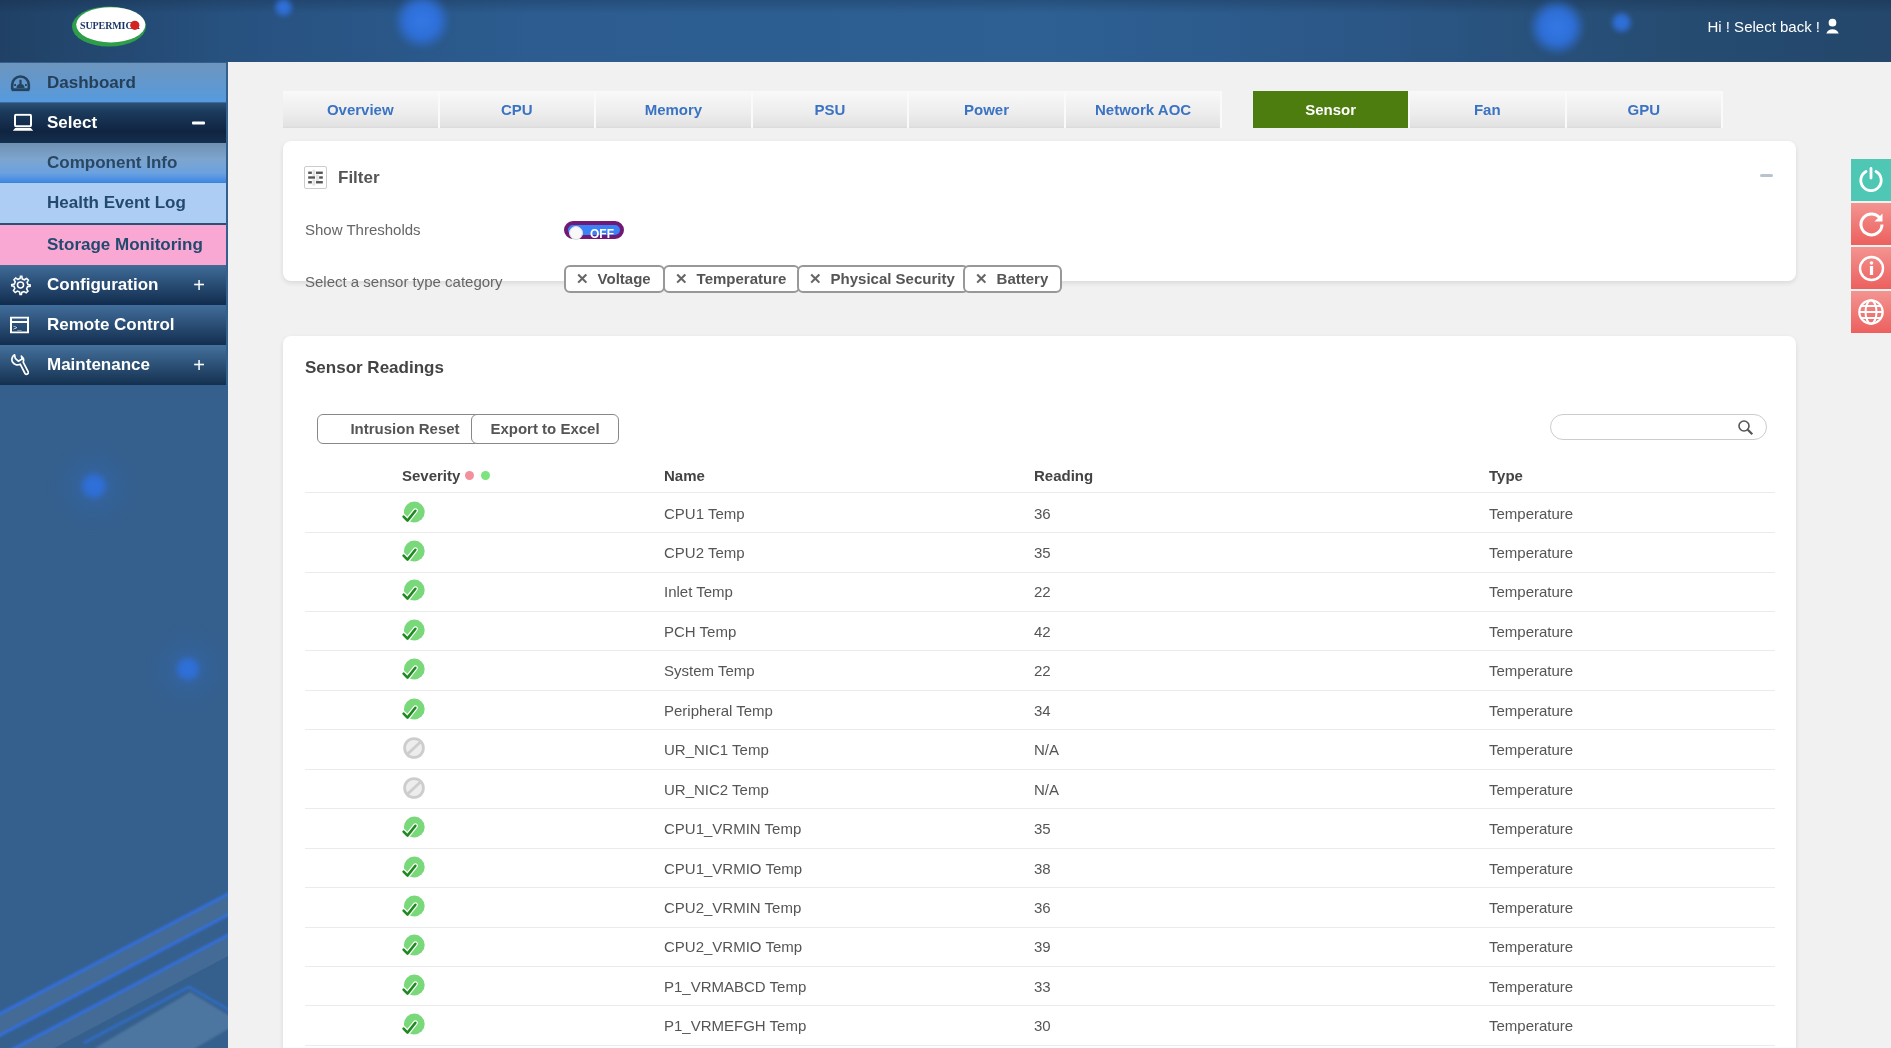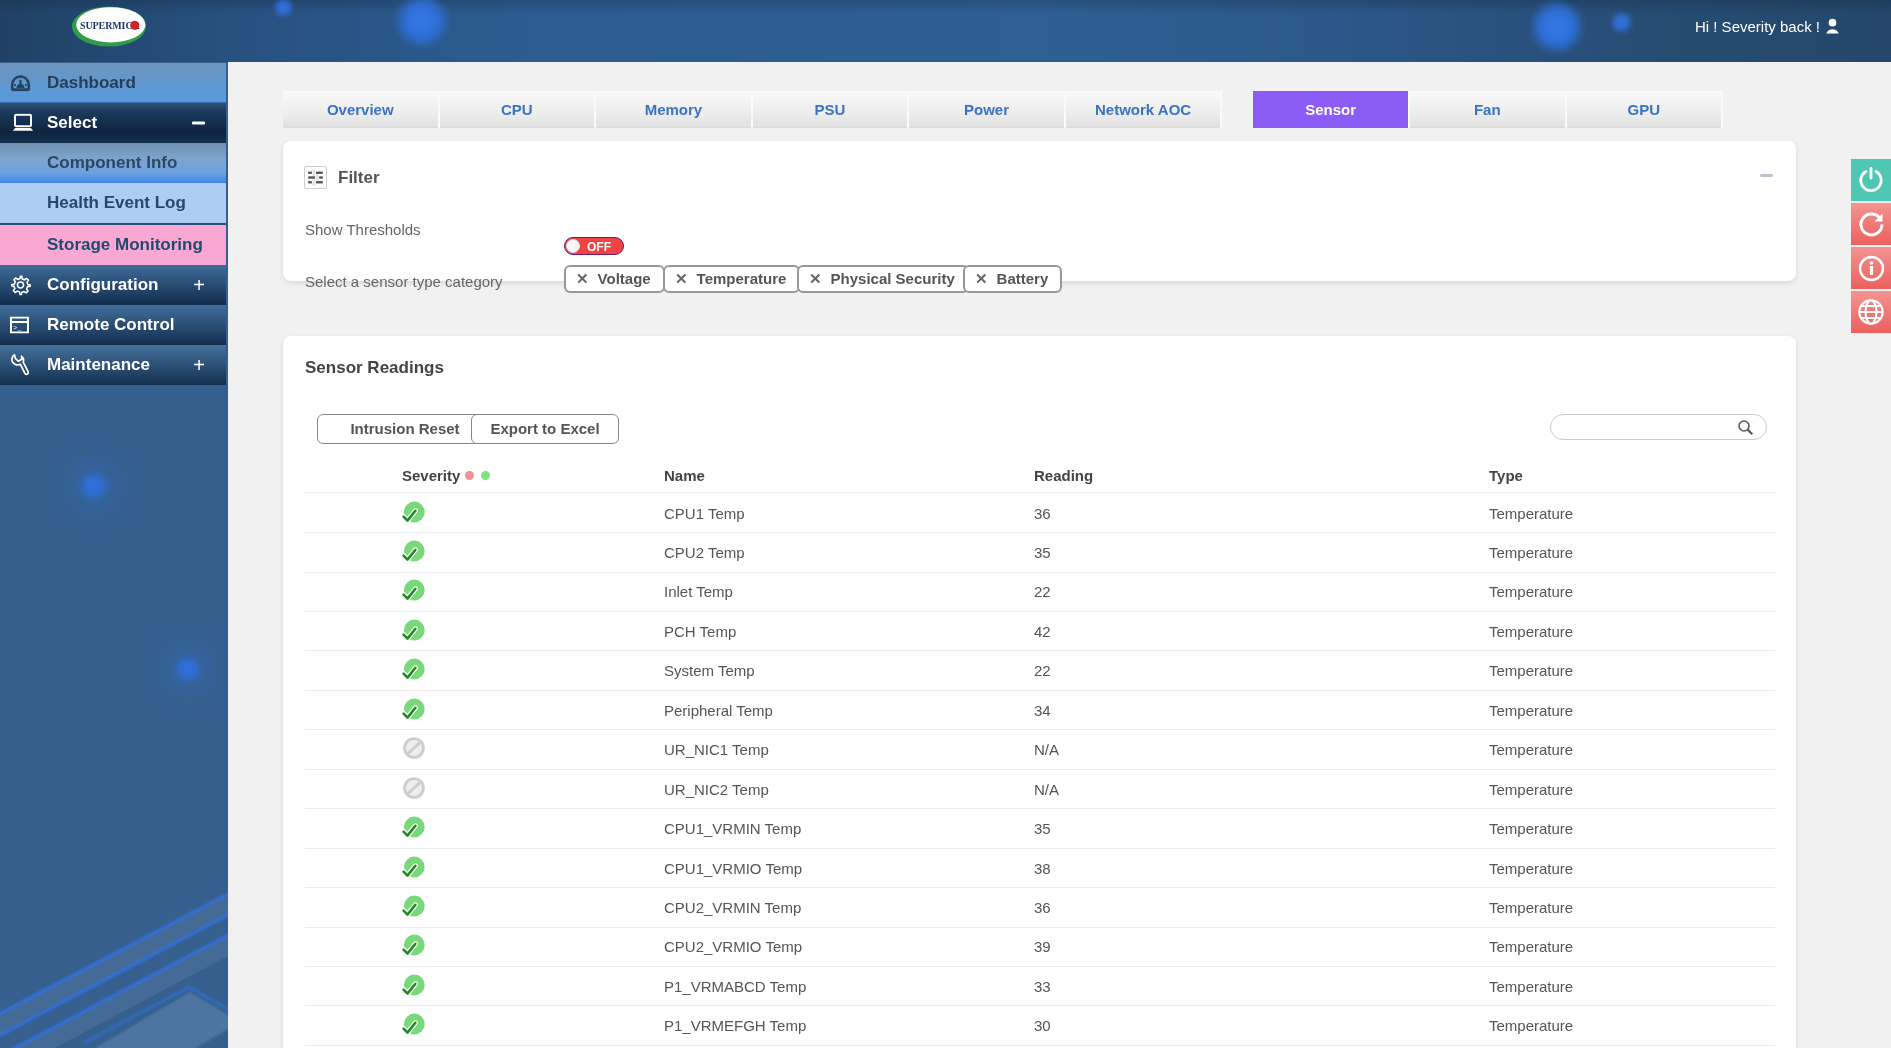--- a/index.html
+++ b/index.html
@@ -42,34 +42,34 @@
 .rbtn { position:absolute; left:1851px; width:40px; height:42px; display:flex; align-items:center; justify-content:center; }
 #rb1 { top:159px; background:#4ec7b4; }
 #rb2 { top:203px; background:linear-gradient(#f39491,#ec605e); }
 #rb3 { top:247px; background:linear-gradient(#f39491,#ec605e); }
 #rb4 { top:291px; background:linear-gradient(#f39491,#ec605e); }
 
 
 #tabs { position:absolute; left:283px; top:91px; width:1440px; height:37px; display:flex; }
 .tab { width:160px; height:37px; line-height:37px; text-align:center; font-weight:bold; font-size:15px; color:#3b73c3;
   background:linear-gradient(#f9f9f9 0%,#ededee 60%,#e2e2e3 95%,#d9d9da 100%); border-right:2px solid #fafafa; box-sizing:border-box; }
-.tab.active { background:#8b5cf6; color:#fff;margin-left:31px; }
+.tab.active { background:#4d7c0f; color:#fff;margin-left:31px; }
 
 
 .card { position:absolute; background:#fff; border-radius:8px; box-shadow:0 2px 5px rgba(0,0,0,0.10); }
 #fcard { left:283px; top:141px; width:1513px; height:140px; }
 #scard { left:283px; top:336px; width:1513px; height:760px; }
 
 
 #ficon { position:absolute; left:21px; top:25px; width:23px; height:23px; border:1px solid #ccc; border-radius:2px; }
 #ftitle { position:absolute; left:55px; top:27px; font-weight:bold; font-size:17px; color:#555; }
 #fmin { position:absolute; right:23px; top:33px; width:13px; height:3px; background:#b9c3cd; border-radius:2px; }
 #lbl1 { position:absolute; left:22px; top:80px; font-size:15px; color:#666; }
 #lbl2 { position:absolute; left:22px; top:132px; font-size:15px; color:#666; }
-#toggle { position:absolute; left:281px; top:80px; width:60px; height:18px; background:#ef4444; border-radius:9px; border:1px solid #701a75;margin-top:16px; }
+#toggle { position:absolute; left:281px; top:80px; width:60px; height:18px; background:#3b82f6; border-radius:9px; border:4px solid #701a75; }
 #knob { position:absolute; left:1px; top:1px; width:14px; height:14px; background:#f8f8f8; border-radius:50%; border:1px solid #ddd; }
 #offtxt { position:absolute; left:22px; top:2px; color:#fff; font-weight:bold; font-size:12px; }
 .chip { position:absolute; top:124px; height:28px; border:2px solid #989898; border-radius:6px; background:#fff;
   font-weight:bold; font-size:15px; color:#555; line-height:24px; padding:0 12px 0 10px; }
 .chip .x { color:#666; font-weight:bold; margin-right:9px; font-size:15px; }
 
 
 #stitle { position:absolute; left:22px; top:22px; font-weight:bold; font-size:17px; color:#444; }
 .sbtn { position:absolute; top:78px; height:30px; border:1px solid #888; border-radius:6px; background:#fff;
   font-weight:bold; font-size:15px; color:#555; text-align:center; line-height:28px; }
@@ -98,21 +98,21 @@
   <div class="glow" style="left:392px;top:-9px;width:60px;height:60px;background:radial-gradient(circle,#3478e6 0%,#2e6fd8 38%,rgba(46,111,216,0) 68%);"></div>
   <div class="glow" style="left:274px;top:-2px;width:19px;height:19px;background:radial-gradient(circle,#2f6fd8 0%,#2f6fd8 45%,rgba(47,111,216,0) 75%);"></div>
   <div class="glow" style="left:1527px;top:-3px;width:60px;height:60px;background:radial-gradient(circle,#3478e6 0%,#2e6fd8 38%,rgba(46,111,216,0) 68%);"></div>
   <div class="glow" style="left:1611px;top:12px;width:21px;height:21px;background:radial-gradient(circle,#2f6fd8 0%,#2f6fd8 45%,rgba(47,111,216,0) 75%);"></div>
   <svg id="logo" viewBox="0 0 76 42">
     <ellipse cx="38" cy="20.5" rx="37" ry="20" fill="#2e9e48"></ellipse>
     <ellipse cx="39.8" cy="18.8" rx="34.6" ry="17.6" fill="#fff"></ellipse>
     <text x="9" y="22.8" font-family="Liberation Serif,serif" font-size="10" font-weight="bold" fill="#1c3667" letter-spacing="-0.1">SUPERMICR</text>
     <circle cx="63.8" cy="19.3" r="4.6" fill="#d42422"></circle>
   </svg>
-  <div id="hiwb">Hi ! Severity back !</div>
+  <div id="hiwb">Hi ! Select back !</div>
   <svg id="usericon" width="15" height="18" viewBox="0 0 18 20">
     <circle cx="9" cy="6" r="4.6" fill="#fff"></circle>
     <path d="M1.5 19 A8.5 9.5 0 0 1 16.5 19 Z" fill="#fff"></path>
   </svg>
 </div>
 
 <div id="sidebar">
   <div class="glow" style="left:79px;top:409px;width:30px;height:30px;background:radial-gradient(circle,#2e6fd8 40%,rgba(46,111,216,0) 75%);box-shadow:0 0 22px 10px rgba(46,111,216,0.25);"></div>
   <div class="glow" style="left:274px;top:0;width:0;height:0;"></div>
   <div class="glow" style="left:174px;top:593px;width:28px;height:28px;background:radial-gradient(circle,#2e6fd8 40%,rgba(46,111,216,0) 75%);box-shadow:0 0 22px 10px rgba(46,111,216,0.25);"></div>

